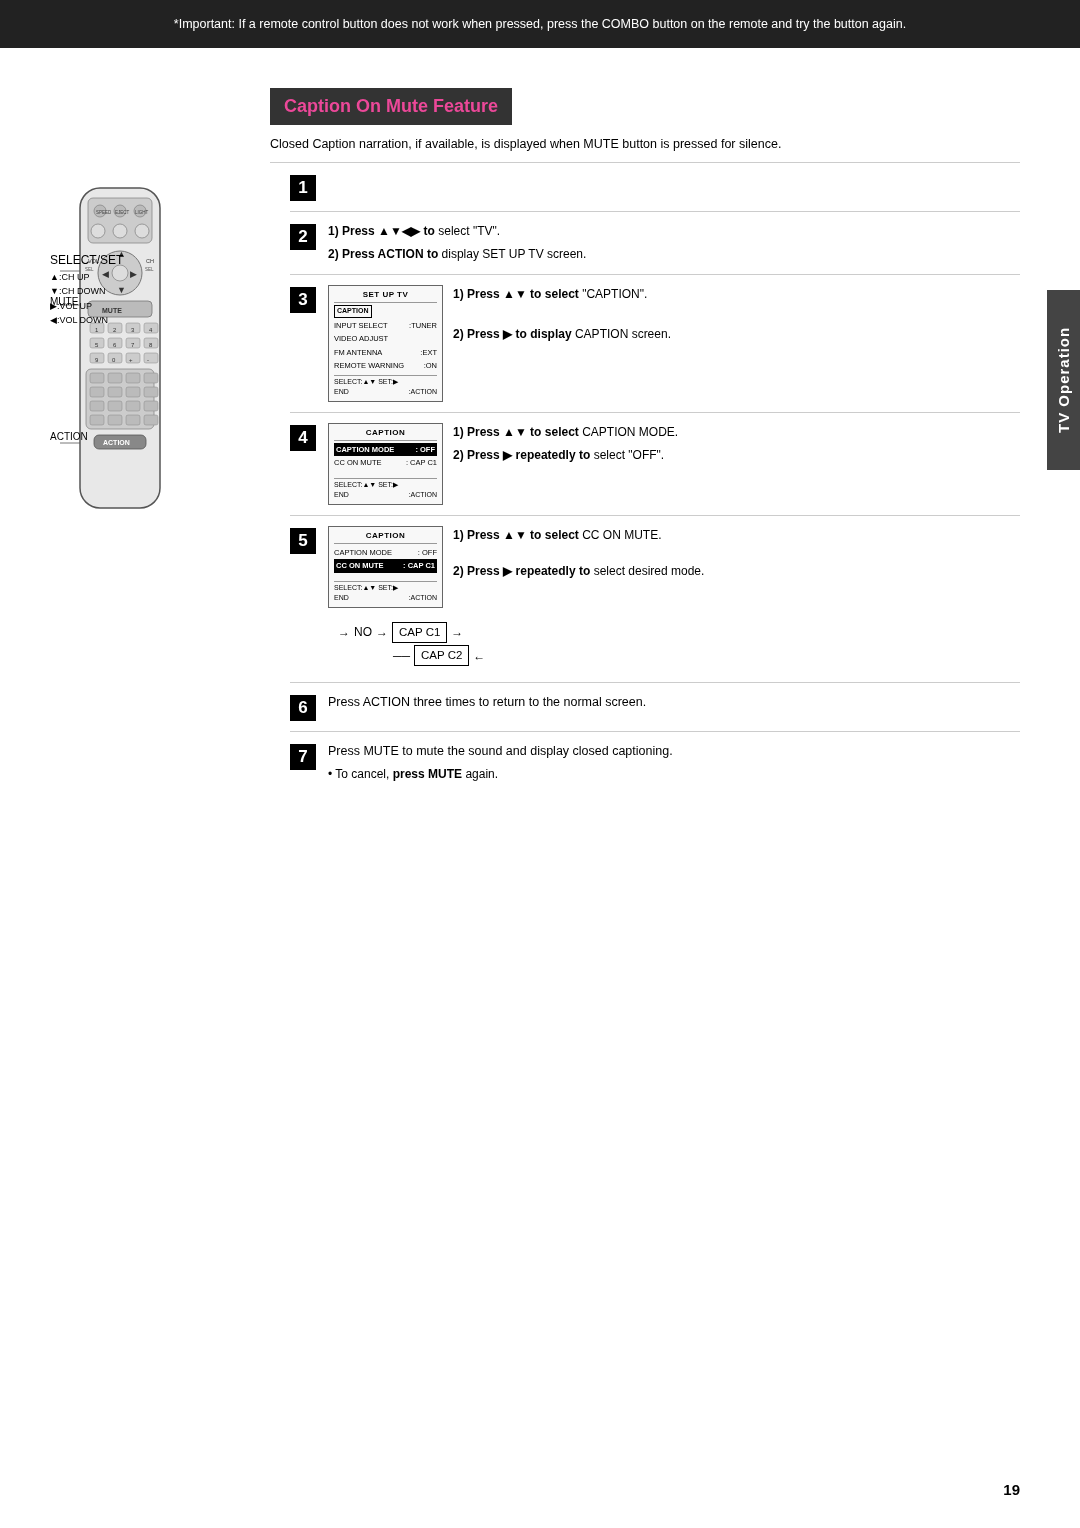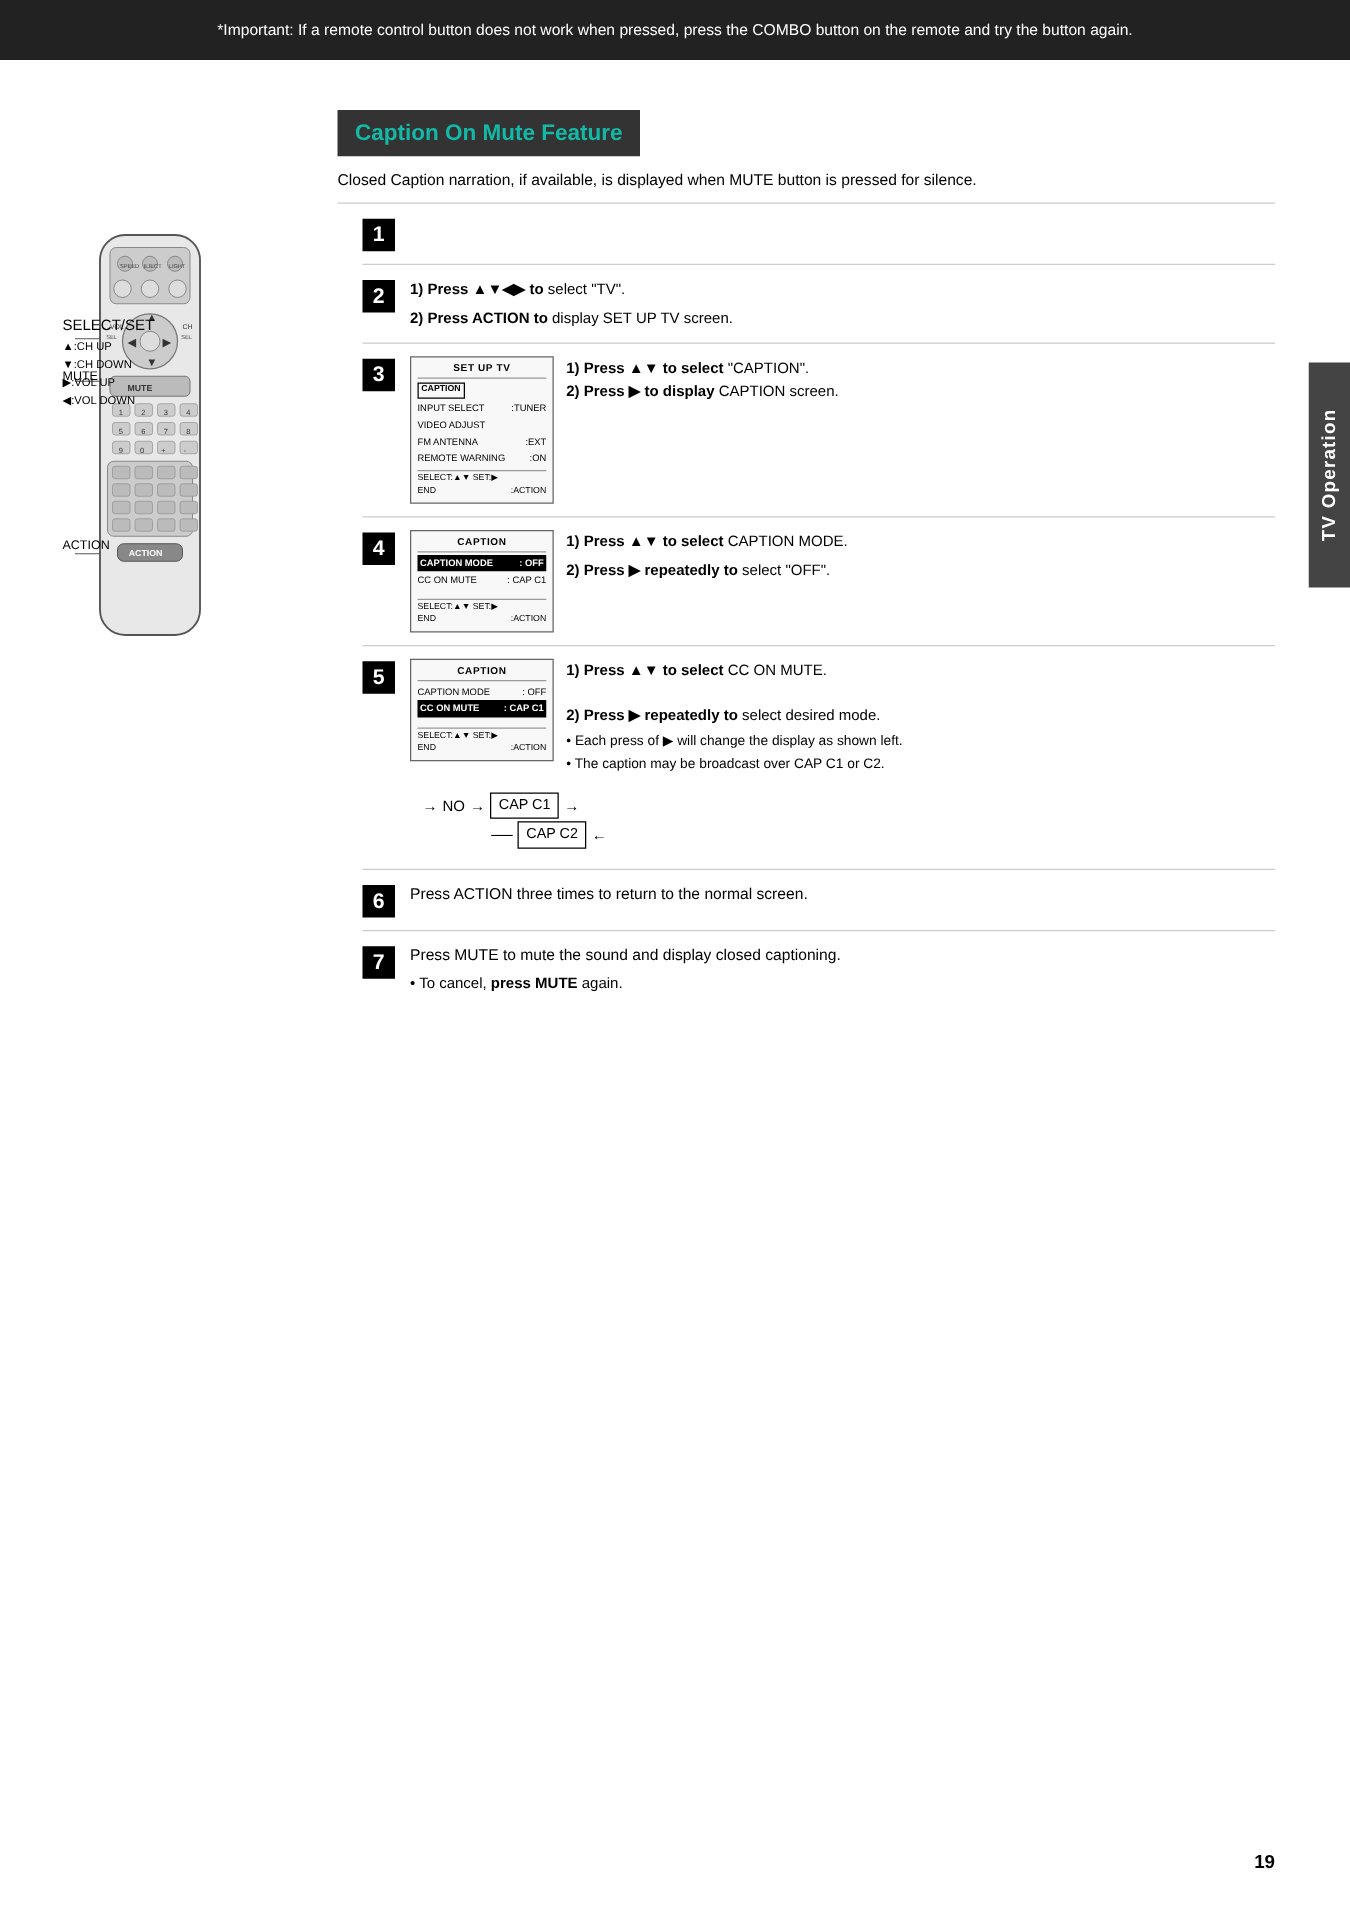--- a/index.html
+++ b/index.html
@@ -45,21 +45,21 @@
     }
 
     
     .main-content {
       padding: 0 60px 0 50px;
     }
 
     
     .section-heading {
       background: #333;
-      color: #14b8a6;
+      color: #ec4899;
       font-size: 18px;
       font-weight: bold;
       padding: 8px 14px;
       margin-bottom: 10px;
       display: inline-block;
     }
 
     .section-subtitle {
       font-size: 12.5px;
       margin-bottom: 8px;
@@ -415,21 +415,21 @@
               <div class="sfooter">
                 <span>SELECT:▲▼  SET:▶</span>
               </div>
               <div style="font-size:7px; display:flex; justify-content:space-between;">
                 <span>END</span>
                   <span>:ACTION</span>
               </div>
             </div>
             <div class="step-text-side">
               <div><b>1) Press ▲▼ to select</b> <span>"CAPTION".</span></div>
-              <div style="margin-top:0;"><b>2) Press ▶ to display</b> <span>CAPTION screen.</span></div>
+              <div style="margin-top:21px;"><b>2) Press ▶ to display</b> <span>CAPTION screen.</span></div>
             </div>
           </div>
         </div>
       </div>
       <hr class="divider">
 
       <div class="step-block">
         <div class="step-number">4</div>
         <div class="step-content">
           <div class="step-with-screen">
@@ -480,24 +480,20 @@
                 <span>SELECT:▲▼  SET:▶</span>
               </div>
               <div style="font-size:7px; display:flex; justify-content:space-between;">
                 <span>END</span>
                   <span>:ACTION</span>
               </div>
             </div>
             <div class="step-text-side">
               <div><b>1) Press ▲▼ to select</b> <span>CC ON MUTE.</span></div>
               <div style="margin-top:17px;"><b>2) Press ▶ repeatedly to</b> <span>select desired mode.</span></div>
-              <div style="margin-top:3px; font-size:11px;">
-                <div>• <span>Each press of ▶ will change the display as shown left.</span></div>
-                <div>• <span>The caption may be broadcast over CAP C1 or C2.</span></div>
-              </div>
             </div>
           </div>
 
           <div class="caption-diagram">
             <div style="display:flex; align-items:center; gap:4px; margin-left:10px; margin-top:8px;">
               <span>→</span>
               <span>NO</span>
               <span>→</span>
               <span class="cap-box">CAP C1</span>
               <span>→</span>

